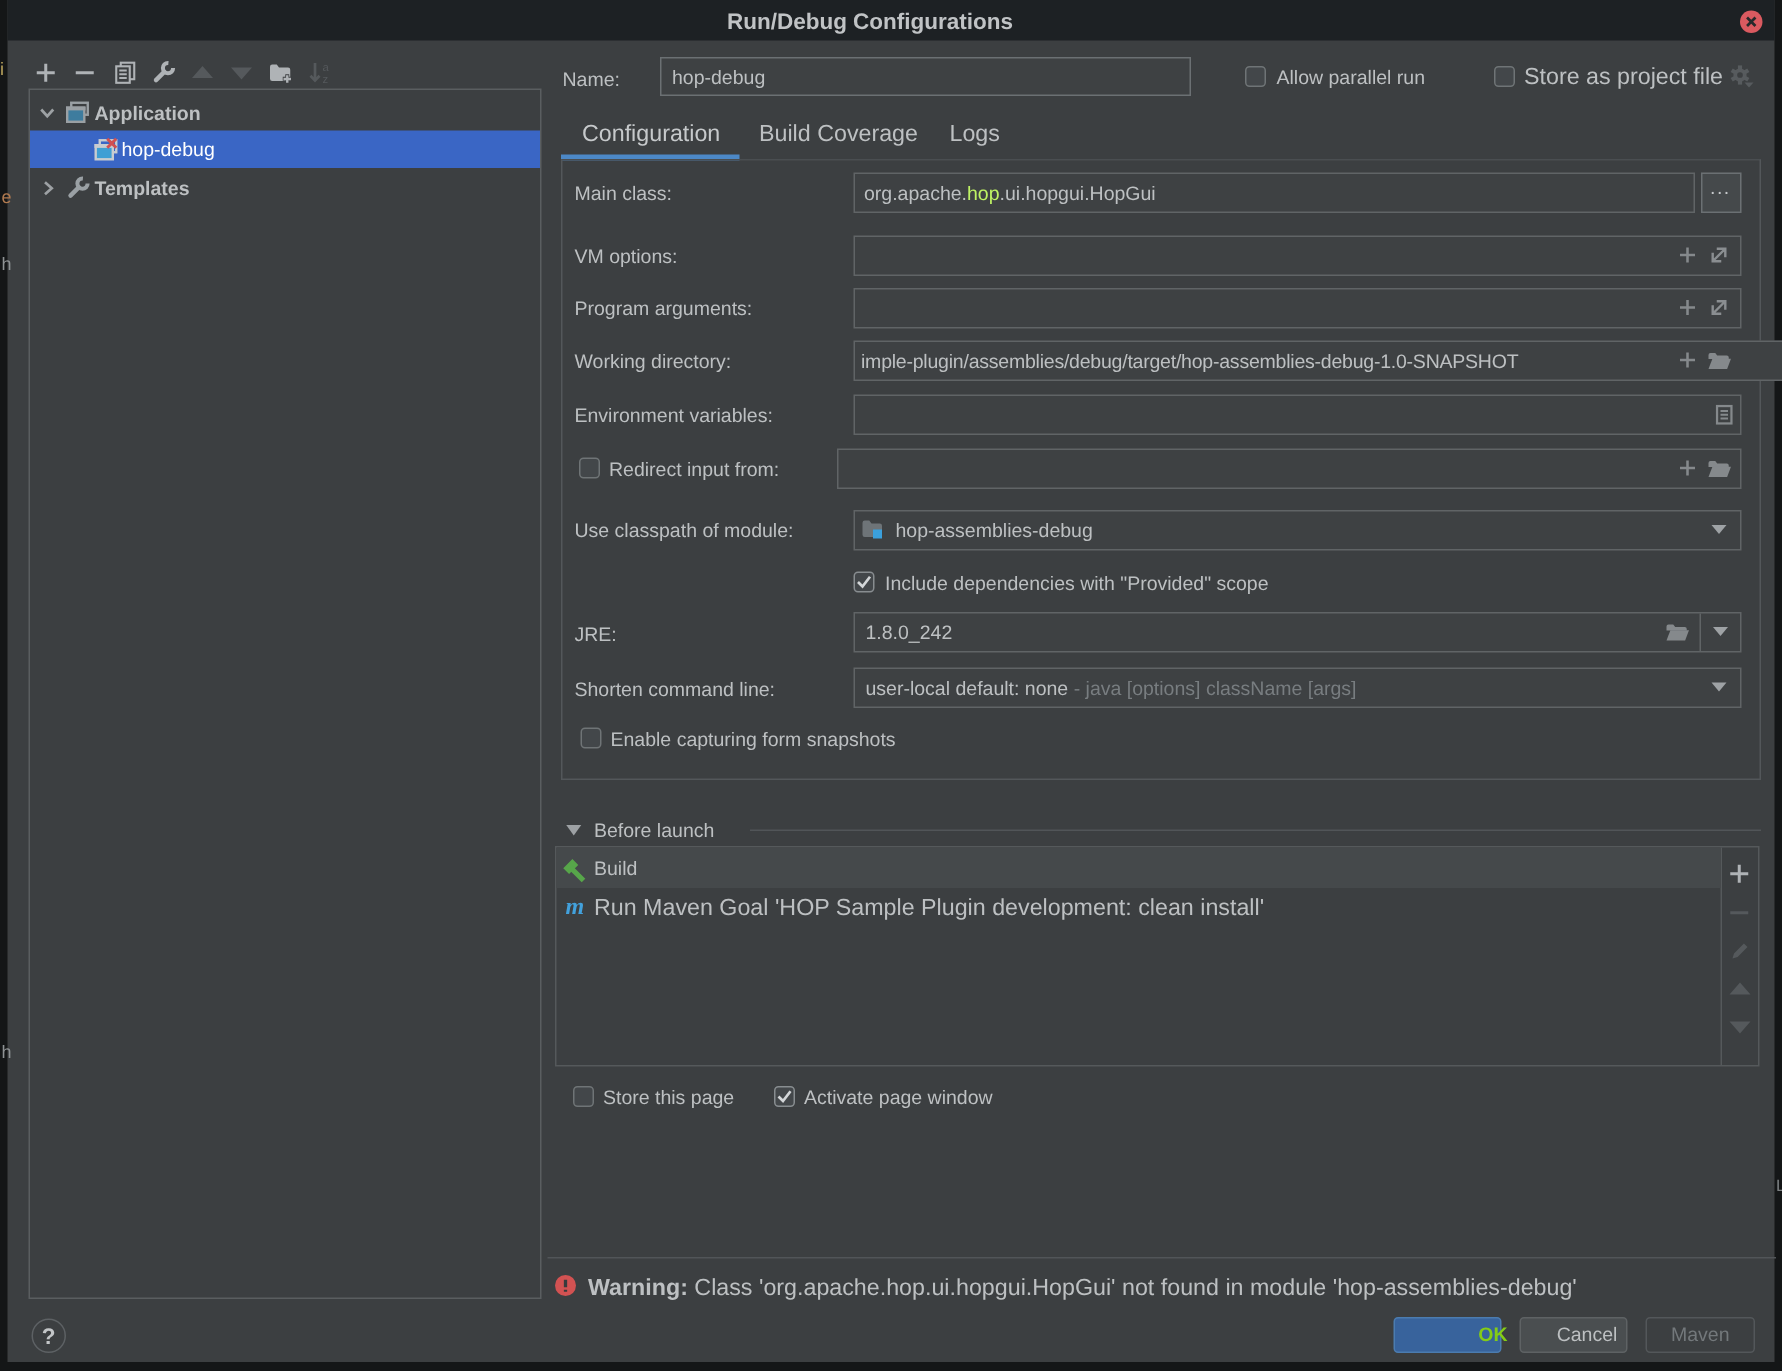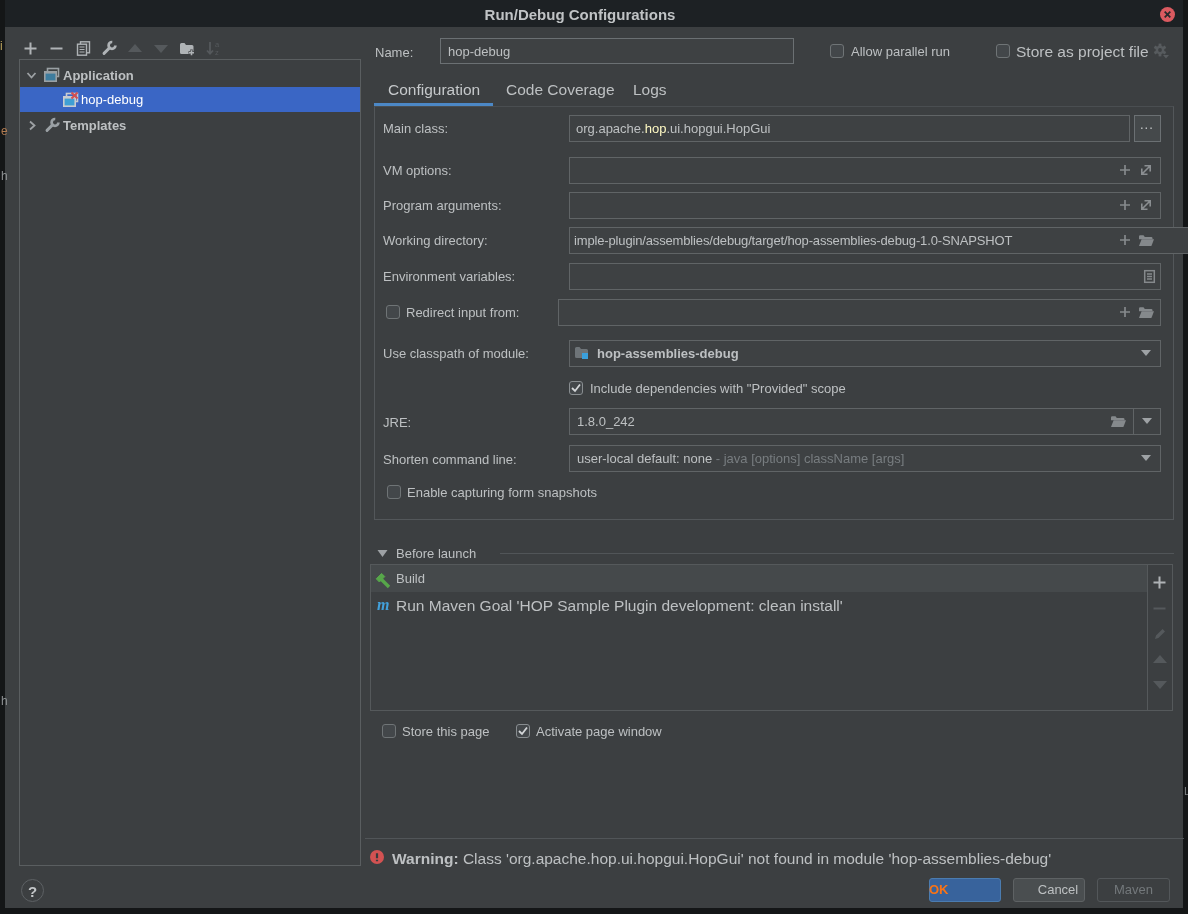--- a/index.html
+++ b/index.html
@@ -113,29 +113,29 @@
   <circle cx="7" cy="7" r="4.4"></circle>
   <rect x="5.6" y="0.6" width="2.8" height="12.8"></rect>
   <rect x="5.6" y="0.6" width="2.8" height="12.8" transform="rotate(60 7 7)"></rect>
   <rect x="5.6" y="0.6" width="2.8" height="12.8" transform="rotate(-60 7 7)"></rect>
   </g>
   <circle cx="7" cy="7" r="1.9" fill="#3c3f41"></circle>
   <path d="M10 12 h6 l-3 3.4 z" fill="#575b5e"></path>
 </svg>
 
 <div class="t" style="left:388px; top:81px; font-size:15.5px; color:#c6c9cb;">Configuration</div>
-<div class="t" style="left:506px; top:81px; font-size:15.5px;">Code Coverage</div>
+<div class="t" style="left:506px; top:81px; font-size:15.5px;">Build Coverage</div>
 <div class="t" style="left:633px; top:81px; font-size:15.5px;">Logs</div>
 <div class="abs" style="left:374px; top:103px; width:119px; height:4px; background:#4c88c6;"></div>
 
 <div class="abs" style="left:374px; top:106px; width:800px; height:414px; border:1px solid #53575a; border-top-color:#4a4e51;"></div>
 
 <div class="t" style="left:383px; top:120px;">Main class:</div>
 <div class="fld" style="left:569px; top:115px; width:561px; height:27px;"></div>
-<div class="t" style="left:576px; top:120px;">org.apache.<span style="color:#fef9c3;">hop</span>.ui.hopgui.HopGui</div>
+<div class="t" style="left:576px; top:120px;">org.apache.<span style="color:#bef264;">hop</span>.ui.hopgui.HopGui</div>
 <div class="fld" style="left:1134px; top:115px; width:27px; height:27px; background:#45494b; border-color:#6b7073;"></div>
 <div class="t" style="left:1140px; top:116px; letter-spacing:1px; color:#c6c9cb;">...</div>
 
 <div class="t" style="left:383px; top:162px;">VM options:</div>
 <div class="fld" style="left:569px; top:157px; width:592px; height:27px;"></div>
 <svg style="left:1119px; top:164px;" width="12" height="12">
     <path d="M6 1 V11 M1 6 H11" stroke="#85898c" stroke-width="1.7"></path>
   </svg>
 <svg style="left:1138px; top:162px;" width="16" height="16">
     <path d="M4.5 11.5 L11.5 4.5 M6.5 3.8 H12.2 V9.5 M9.5 12.2 H3.8 V6.5" stroke="#8a8e91" stroke-width="1.6" fill="none"></path>
@@ -179,21 +179,21 @@
   <path d="M1 2.6 q0-1.3 1.3-1.3 h3.2 l1.3 1.7 h6.4 q1.3 0 1.3 1.3 v1 h-13.5 z" fill="#85898c"></path>
   <polygon points="1,12 3.6,5.2 16,5.2 13.4,12" fill="#85898c"></polygon>
 </svg>
 
 <div class="t" style="left:383px; top:345px;">Use classpath of module:</div>
 <div class="fld" style="left:569px; top:340px; width:592px; height:27px;"></div>
 <svg style="left:574px; top:346px;" width="16" height="15">
   <path d="M1 2.5 q0-1.5 1.5-1.5 h3 l1.5 2 h5.5 q1.5 0 1.5 1.5 v6 q0 1.5-1.5 1.5 h-10 q-1.5 0-1.5-1.5 z" fill="#6e7478"></path>
   <rect x="8" y="7" width="6" height="6" fill="#3ba0dc"></rect>
 </svg>
-<div class="t" style="left:597px; top:345px;font-weight:bold;">hop-assemblies-debug</div>
+<div class="t" style="left:597px; top:345px;">hop-assemblies-debug</div>
 <div class="abs" style="left:1141px; top:350px; border-left:5.5px solid transparent; border-right:5.5px solid transparent; border-top:6px solid #9ea2a5;"></div>
 
 <div class="cb" style="left:569px; top:381px; border-color:#888d90;"></div>
 <svg style="left:569px; top:381px;" width="14" height="14">
     <path d="M3 7 L6 10 L11 3.5" stroke="#d3d6d8" stroke-width="1.8" fill="none"></path>
   </svg>
 <div class="t" style="left:590px; top:380px;">Include dependencies with "Provided" scope</div>
 
 <div class="t" style="left:383px; top:414px;">JRE:</div>
 <div class="fld" style="left:569px; top:408px; width:592px; height:27px;"></div>
@@ -255,17 +255,17 @@
 <div class="t" style="left:536px; top:723px;">Activate page window</div>
 
 <div class="abs" style="left:365px; top:838px; width:819px; height:1px; background:#515558;"></div>
 <div class="abs" style="left:370px; top:850px; width:14px; height:14px; border-radius:50%; background:#d25252;"></div>
 <svg style="left:370px; top:850px;" width="14" height="14">
     <path d="M7 3.2 V8.2 M7 9.8 V11.2" stroke="#383b3d" stroke-width="2.2"></path>
   </svg>
 <div class="t" style="left:392px; top:850px; font-size:15.5px;"><b>Warning:</b> Class 'org.apache.hop.ui.hopgui.HopGui' not found in module 'hop-assemblies-debug'</div>
 
 <div class="abs" style="left:929px; top:878px; width:72px; height:24px; background:#38639c; border:1px solid #4b7cb0; border-radius:3px;"></div>
-<div class="t" style="left:929px; top:881px; width:76px; text-align:left; font-weight:bold; color:#f97316;">OK</div>
+<div class="t" style="left:929px; top:881px; width:76px; text-align:right; font-weight:bold; color:#84cc16;">OK</div>
 <div class="abs" style="left:1013px; top:878px; width:72px; height:24px; background:#4a4e50; border:1px solid #5e6264; border-radius:3px;"></div>
 <div class="t" style="left:1013px; top:881px; width:90px; text-align:center;">Cancel</div>
 <div class="abs" style="left:1097px; top:878px; width:73px; height:24px; border:1px solid #53575a; border-radius:3px;"></div>
 <div class="t" style="left:1097px; top:881px; width:73px; text-align:center; color:#73787b;">Maven</div>
 
 </body></html>

